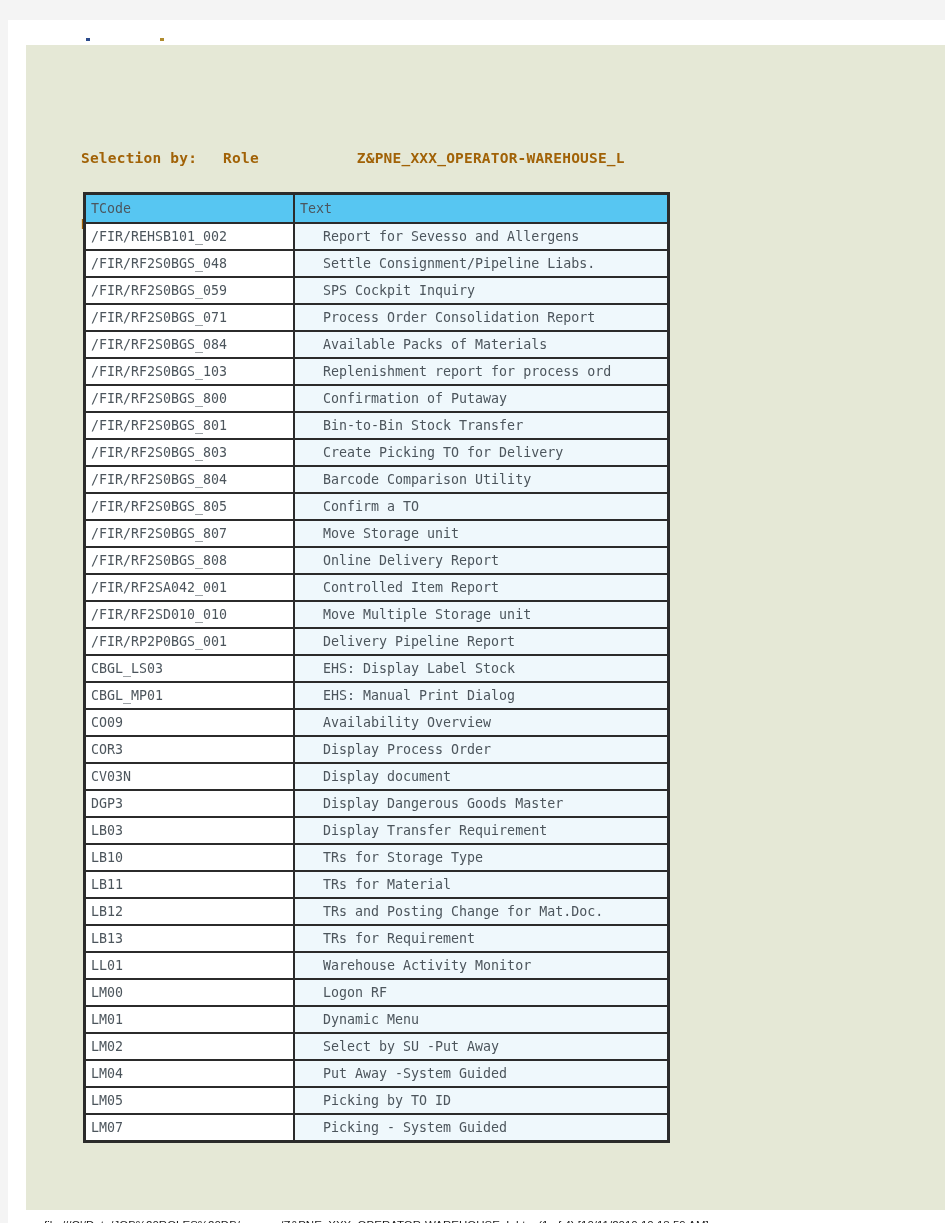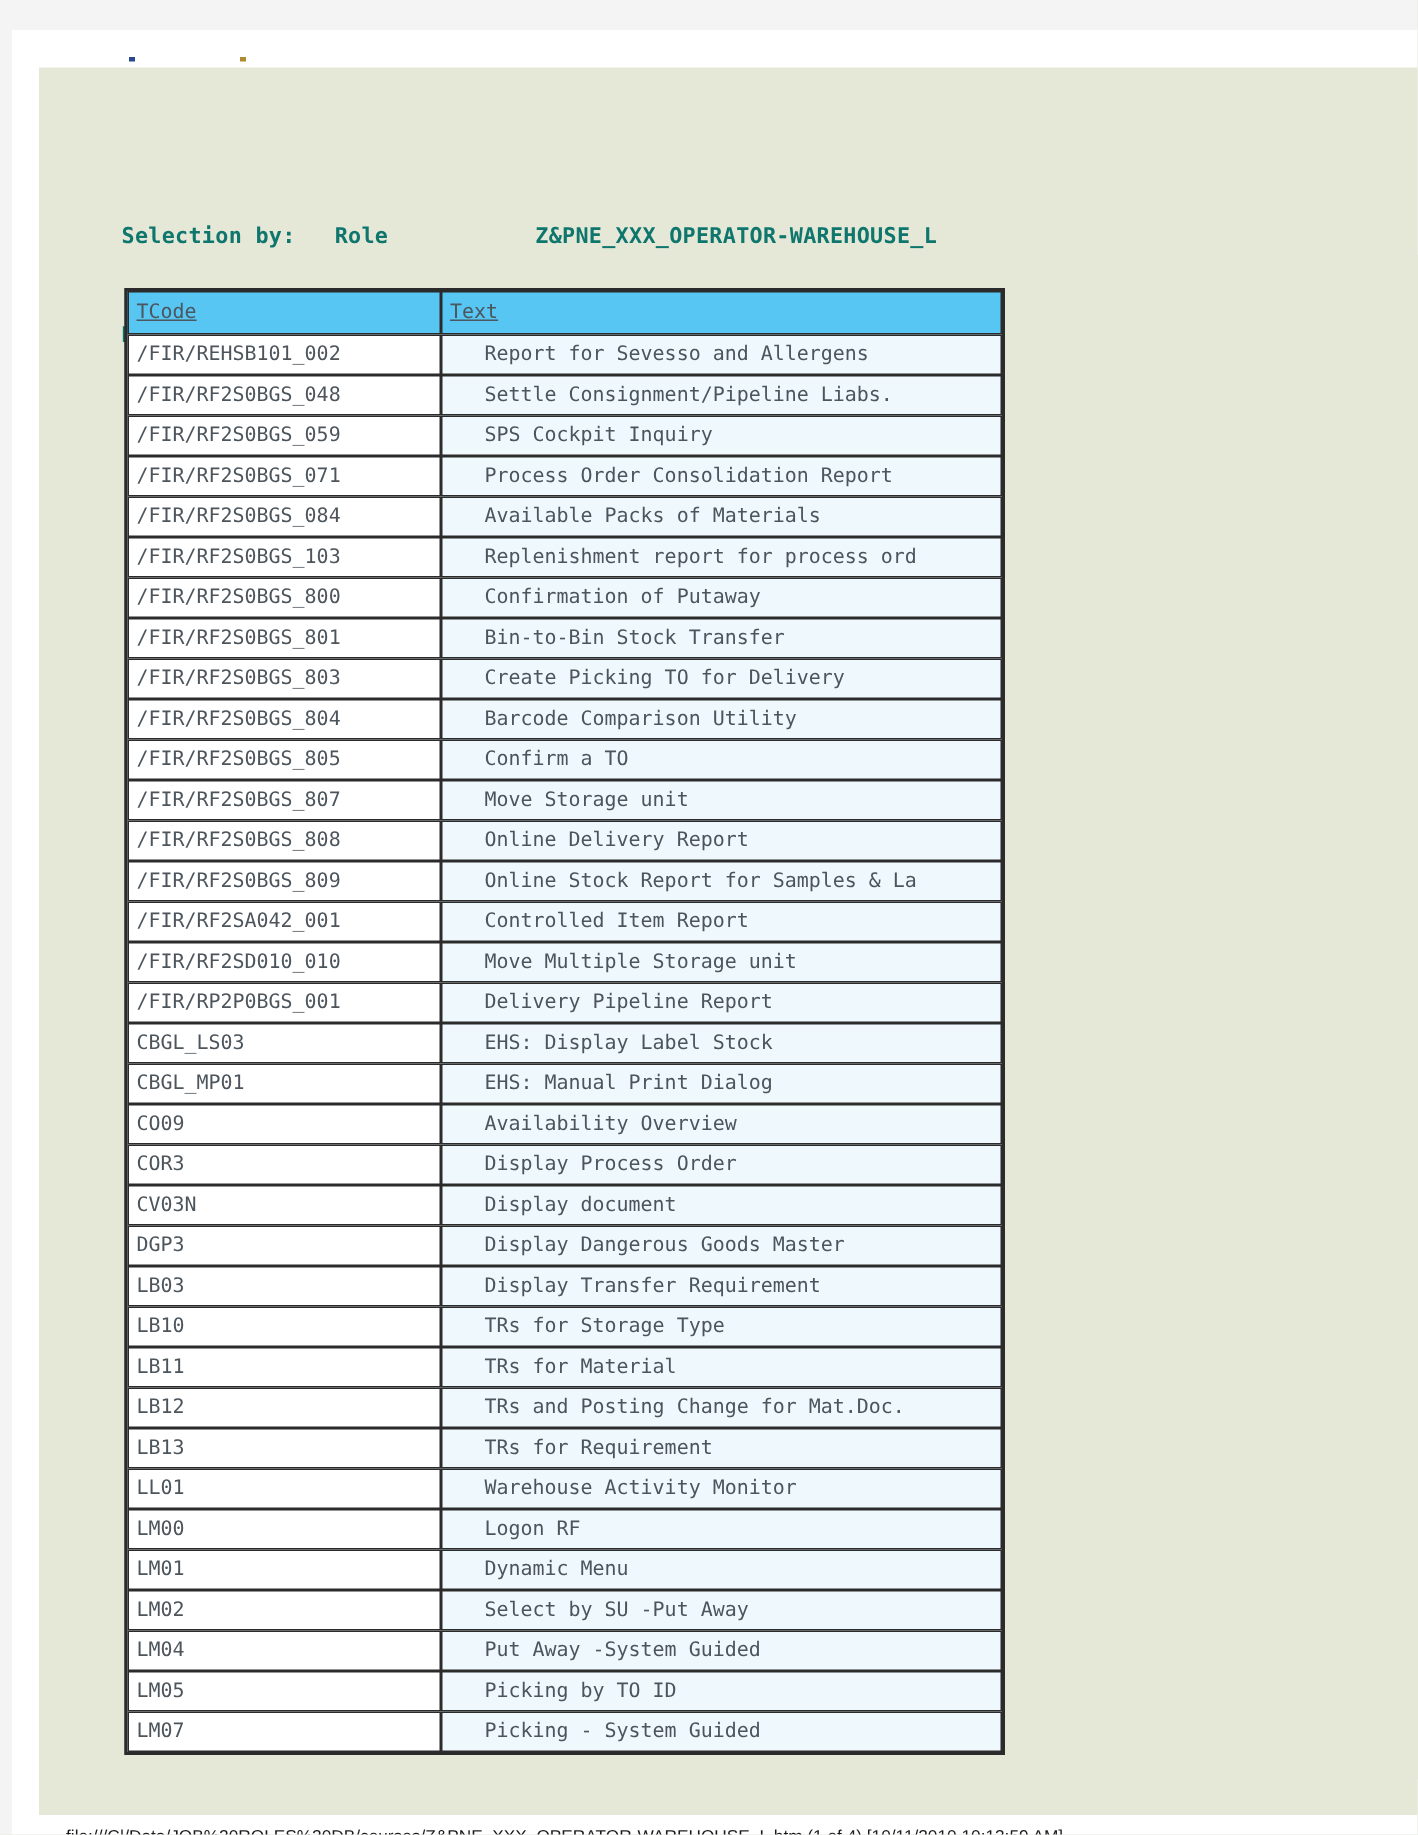--- a/index.html
+++ b/index.html
@@ -47,21 +47,21 @@
     width: 927px;
     height: 1165px;
     background: #e5e8d6;
   }
 
   
   #report-heading {
     position: absolute;
     left: 55px;
     top: 58px;
-    color: #0f766e;
+    color: #a16207;
     font-family: "DejaVu Sans Mono", "Liberation Mono", monospace;
     font-weight: bold;
     font-size: 14.5px;
     line-height: 22px;
     white-space: pre;
     letter-spacing: 0.2px;
   }
   #report-heading .heading-line {
     display: block;
     white-space: pre;
@@ -98,21 +98,20 @@
     font-weight: normal;
     color: #4c555c;
     white-space: nowrap;
     overflow: hidden;
     border: 1px solid #2b2b2b;
   }
   #tcode-table thead th {
     background: #57c6f2;
     color: #4b565e;
     height: 23px;
-    text-decoration: underline;
   }
   #tcode-table tbody td.cell-tcode {
     background: #ffffff;
   }
   #tcode-table tbody td.cell-text {
     background: #eff8fc;
     padding-left: 28px;
   }
 
   
@@ -202,24 +201,20 @@
               </tr>
               <tr>
                 <td class="cell-tcode">/FIR/RF2S0BGS_807</td>
                 <td class="cell-text">Move Storage unit</td>
               </tr>
               <tr>
                 <td class="cell-tcode">/FIR/RF2S0BGS_808</td>
                 <td class="cell-text">Online Delivery Report</td>
               </tr>
               <tr>
-                <td class="cell-tcode">/FIR/RF2S0BGS_809</td>
-                <td class="cell-text">Online Stock Report for Samples &amp; La</td>
-              </tr>
-              <tr>
                 <td class="cell-tcode">/FIR/RF2SA042_001</td>
                 <td class="cell-text">Controlled Item Report</td>
               </tr>
               <tr>
                 <td class="cell-tcode">/FIR/RF2SD010_010</td>
                 <td class="cell-text">Move Multiple Storage unit</td>
               </tr>
               <tr>
                 <td class="cell-tcode">/FIR/RP2P0BGS_001</td>
                 <td class="cell-text">Delivery Pipeline Report</td>

